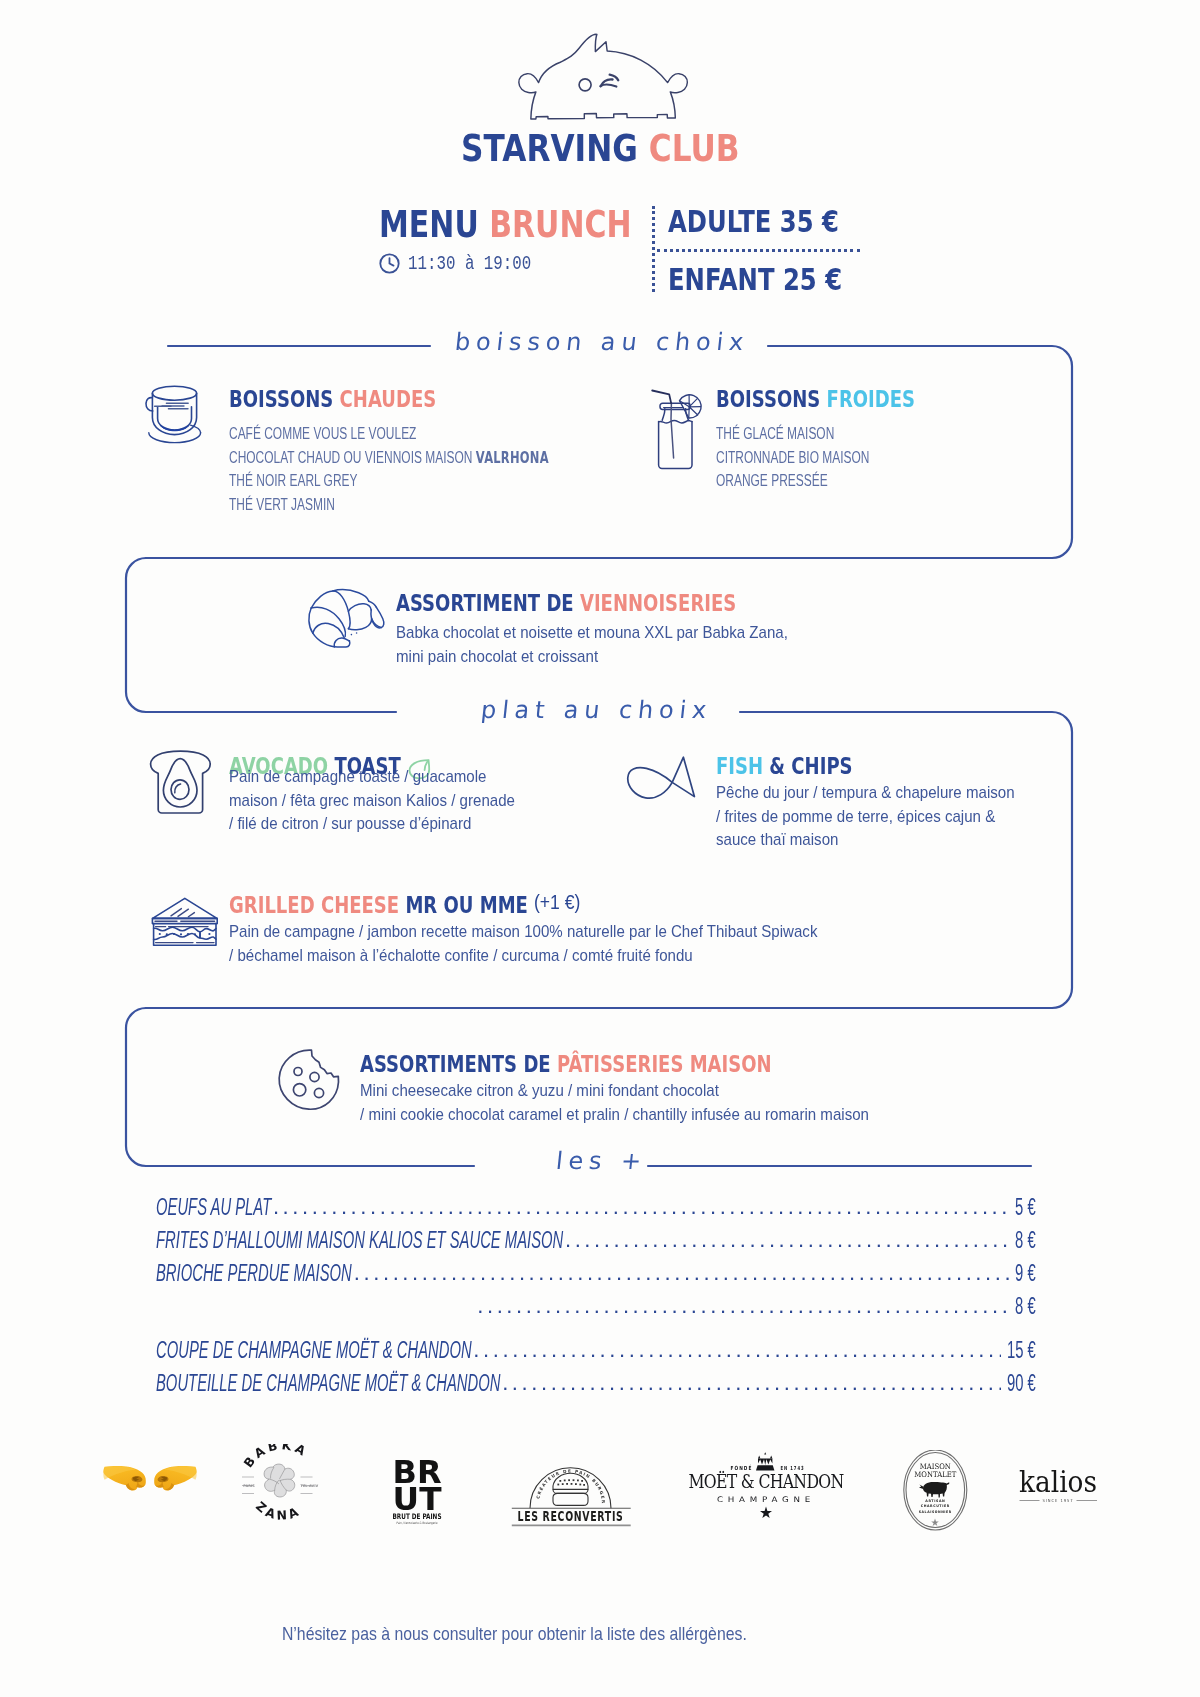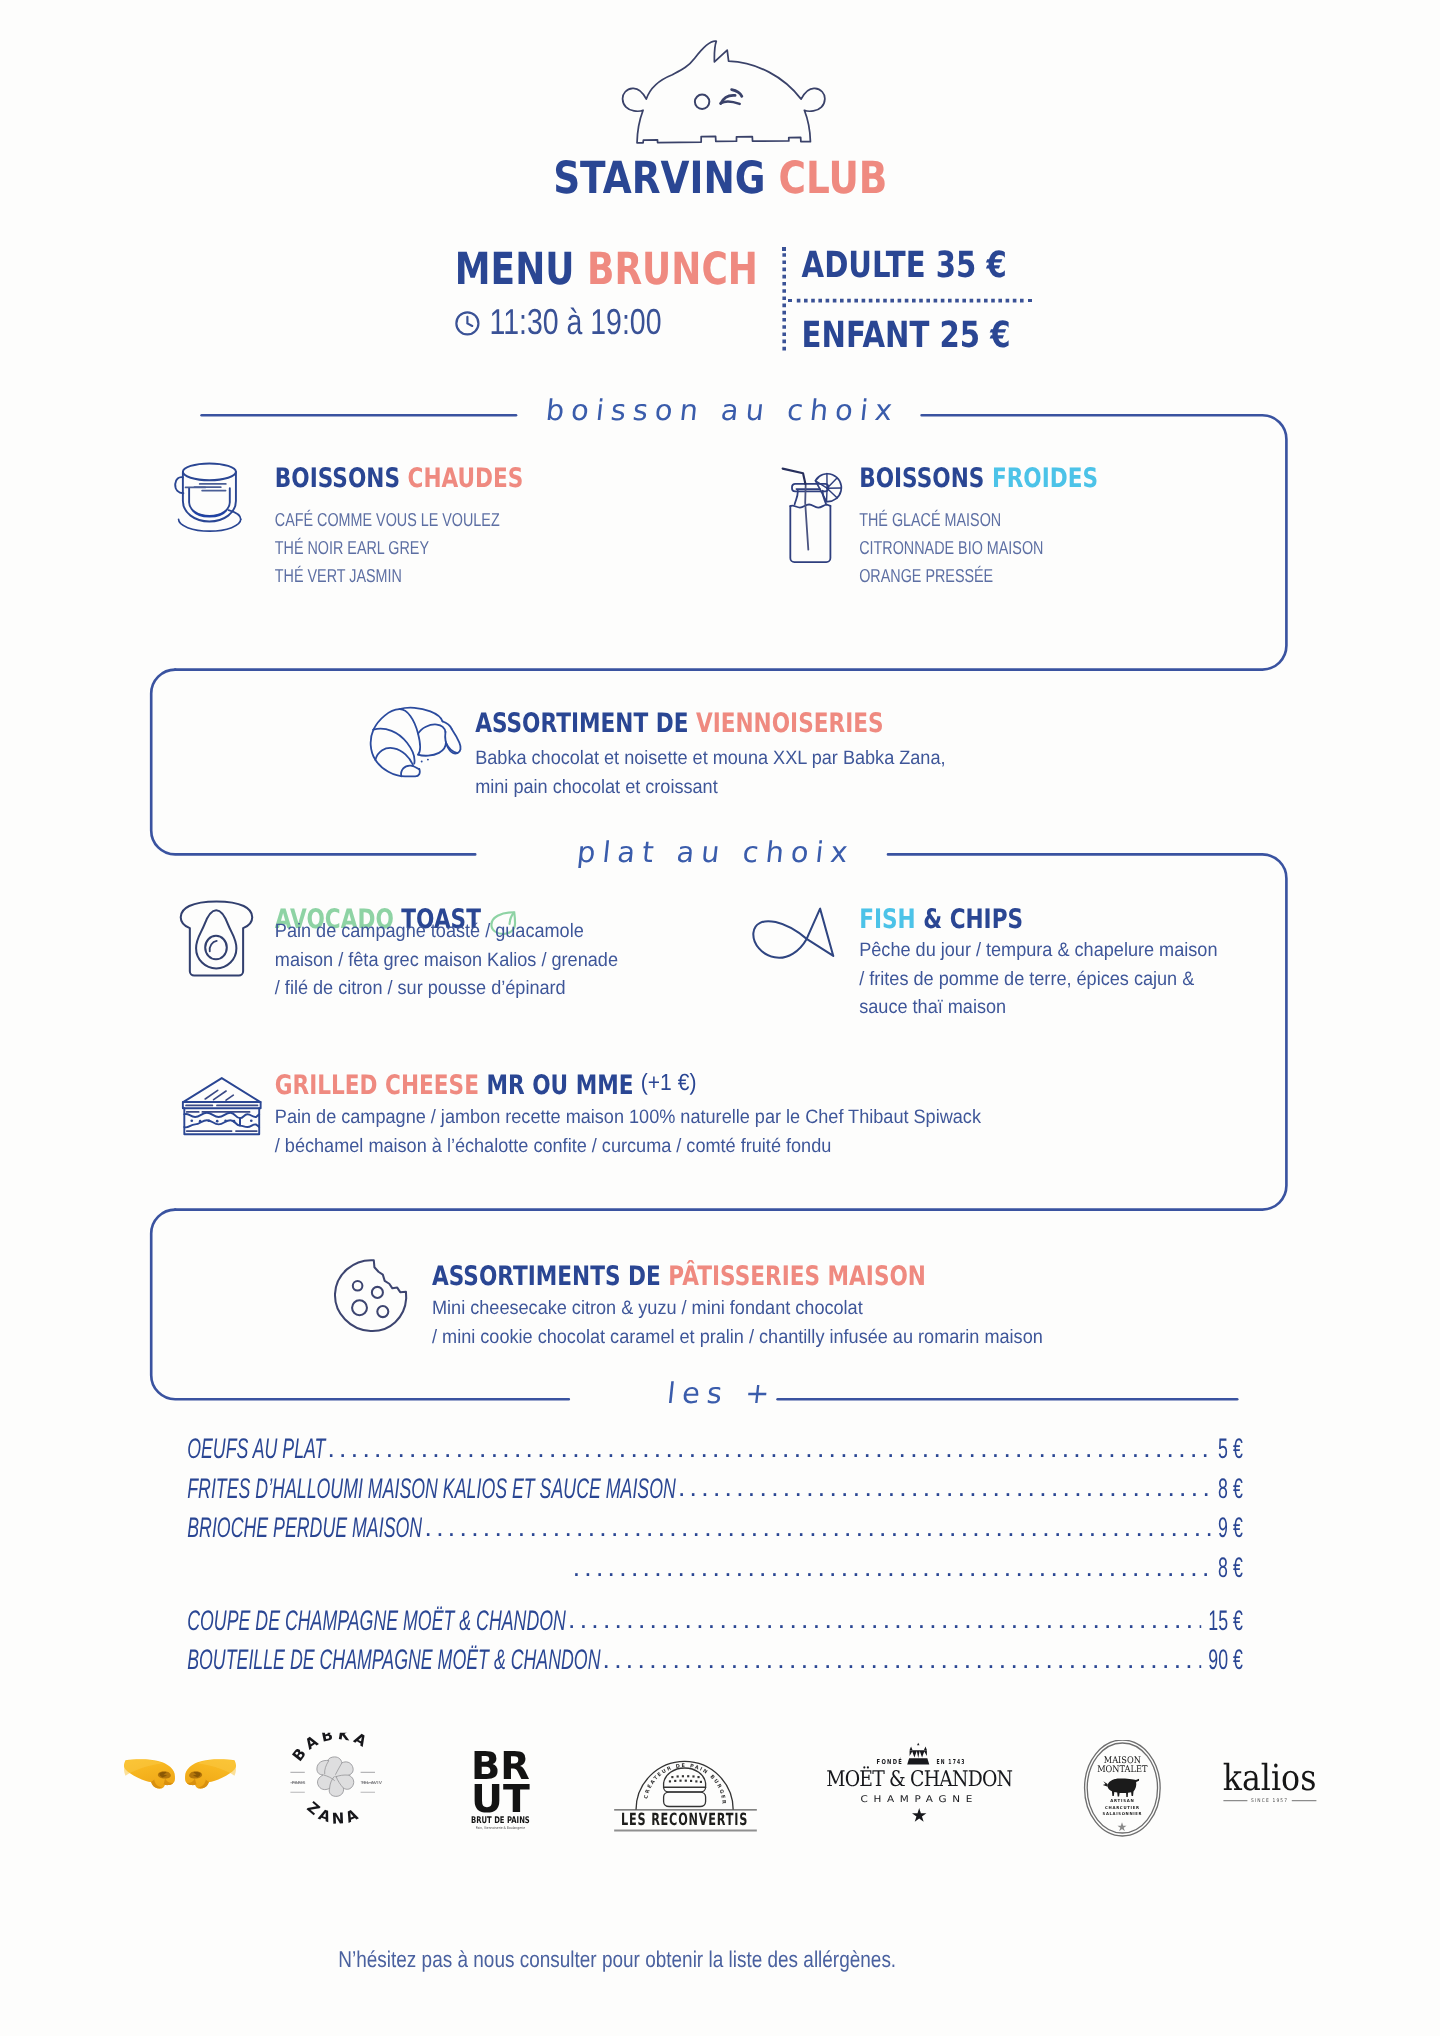--- a/index.html
+++ b/index.html
@@ -18,21 +18,21 @@
   .c-coral{color:#ef8a80;}
   .c-cyan{color:#4cc3e8;}
   .c-green{color:#8ed3a4;}
 
   
   #menu-head{position:absolute;left:0;top:206px;width:1196px;height:100px;}
   #menu-brunch{position:absolute;left:379px;top:0px;white-space:nowrap;
       font-family:"DejaVu Sans",sans-serif;font-weight:700;font-size:37px;line-height:1;}
   #menu-brunch .w{display:inline-block;transform:scaleX(.81);transform-origin:left;}
   #menu-hours{position:absolute;left:378px;top:46px;
-      font-family:Liberation Sans, sans-serif;font-size:30px;color:#3a5296;
+      font-family:Liberation Mono, monospace;font-size:20px;color:#3a5296;
       display:flex;align-items:center;gap:7px;}
   #menu-hours .ht{display:inline-block;transform:scaleX(.79);transform-origin:left;}
   #price-col{position:absolute;left:668px;top:0px;width:220px;}
   .price-line{font-family:"DejaVu Sans",sans-serif;font-weight:700;font-size:30px;
       color:#2a4693;line-height:1;white-space:nowrap;}
   .price-line .w{display:inline-block;transform:scaleX(.81);transform-origin:left;}
   #vdiv{position:absolute;left:652px;top:0px;width:0;height:86px;
       border-left:3px dotted #3a5296;}
   #hdiv{position:absolute;left:657px;top:43px;width:203px;height:0;
       border-top:3px dotted #3a5296;}
@@ -152,20 +152,21 @@
   </div>
 
   <div class="script-label" style="left:455px;top:328px">boisson au choix</div>
   <div class="script-label" style="left:481px;top:696px">plat au choix</div>
   <div class="script-label" style="left:556px;top:1147px">les +</div>
 
   <div class="item" style="left:229px;top:388px">
     <div class="ttl"><span class="sc"><span class="c-navy">BOISSONS</span> <span class="c-coral">CHAUDES</span></span></div>
     <div class="lines">
       <div class="ln up"><span>CAFÉ COMME VOUS LE VOULEZ</span></div>
+      <div class="ln up"><span>CHOCOLAT CHAUD OU VIENNOIS MAISON&nbsp;<b style="font-family:'DejaVu Sans',sans-serif;font-size:15px;letter-spacing:.3px">VALRHONA</b></span></div>
       <div class="ln up"><span>THÉ NOIR EARL GREY</span></div>
       <div class="ln up"><span>THÉ VERT JASMIN</span></div>
     </div>
   </div>
   <svg class="icn" style="left:144px;top:384px;width:70px;height:72px" viewBox="0 0 70 72">
     <g fill="none" stroke="#2a4693" stroke-width="1.6" stroke-linecap="round" stroke-linejoin="round">
       <path d="M8.4 9.2 C8.4 5.4 18.2 2.2 30.5 2.2 C42.8 2.2 52.6 5.4 52.6 9.2
                C52.6 13.0 42.8 16.2 30.5 16.2 C18.2 16.2 8.4 13.0 8.4 9.2 Z"></path>
       <path d="M8.4 9.2 V33.5 C8.4 43.2 18.2 50.6 30.5 50.6 C42.8 50.6 52.6 43.2 52.6 33.5 V9.2"></path>
       <path d="M8.4 13.8 C5.2 13.0 2.2 15.2 2.0 19.4 C1.8 24.2 4.8 26.8 8.8 27.0"></path>

